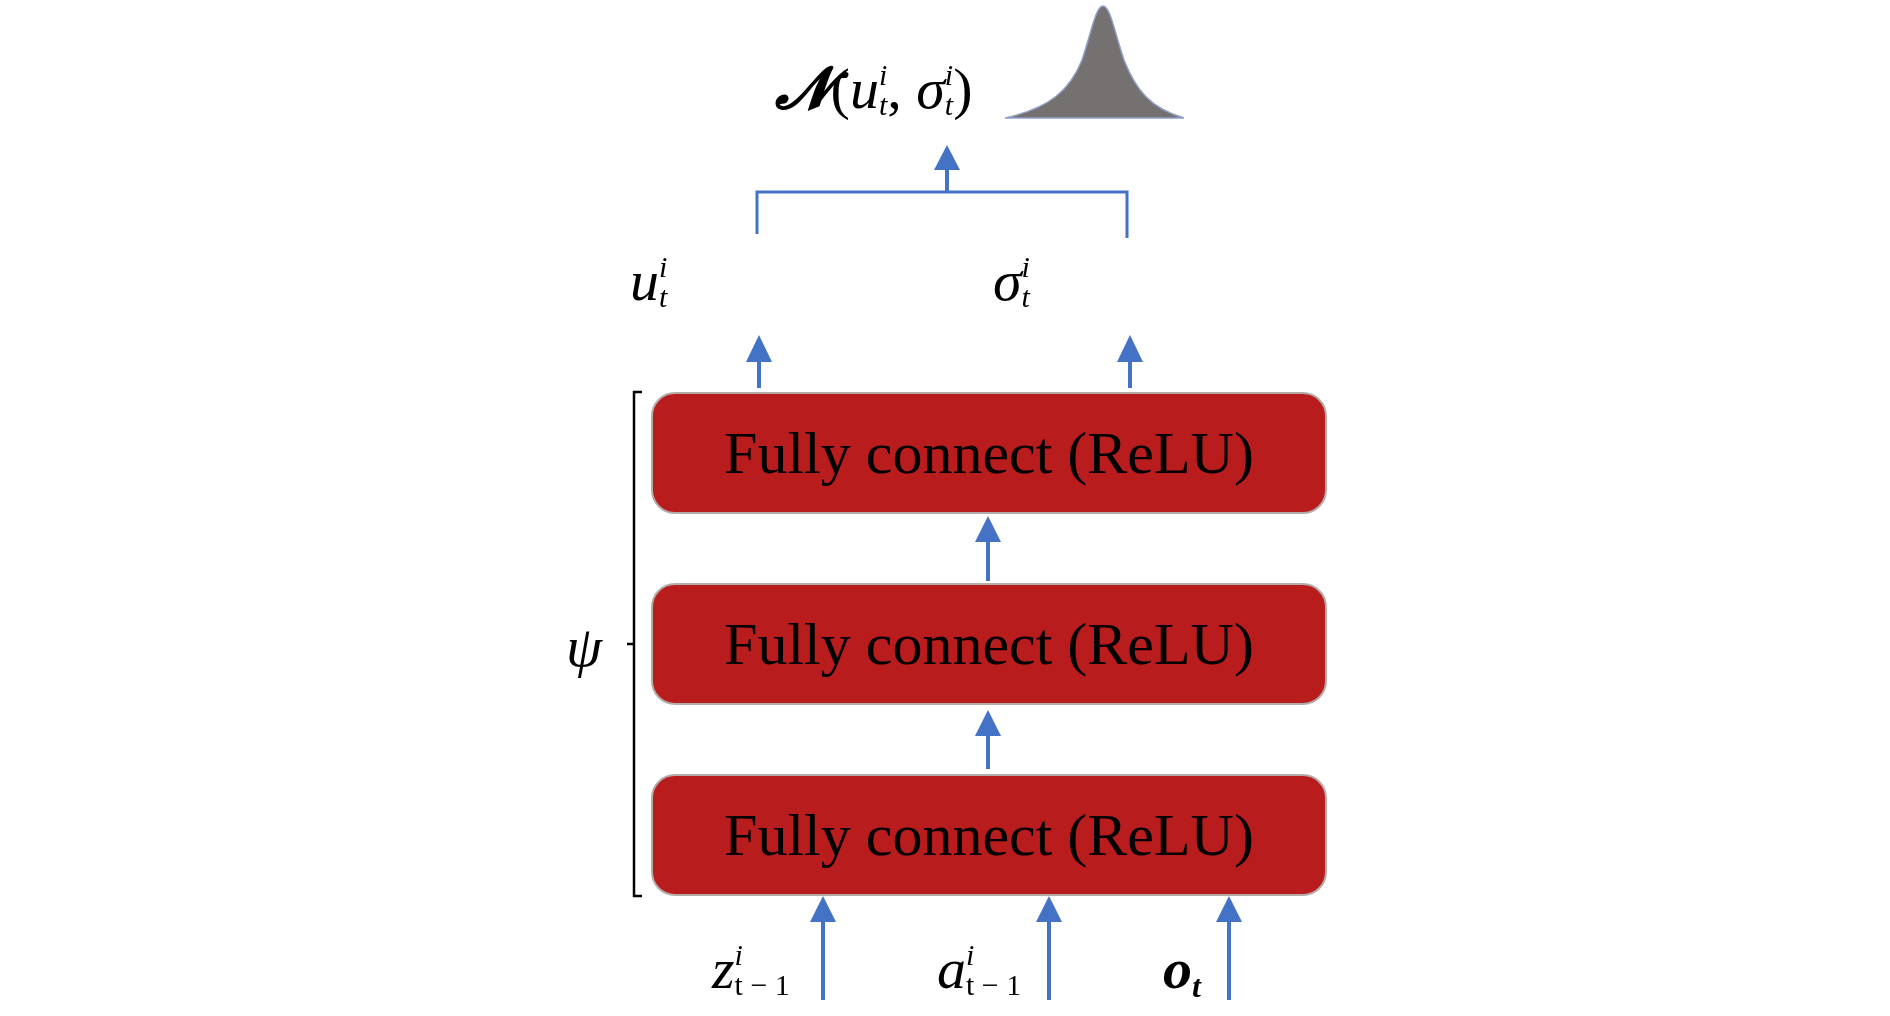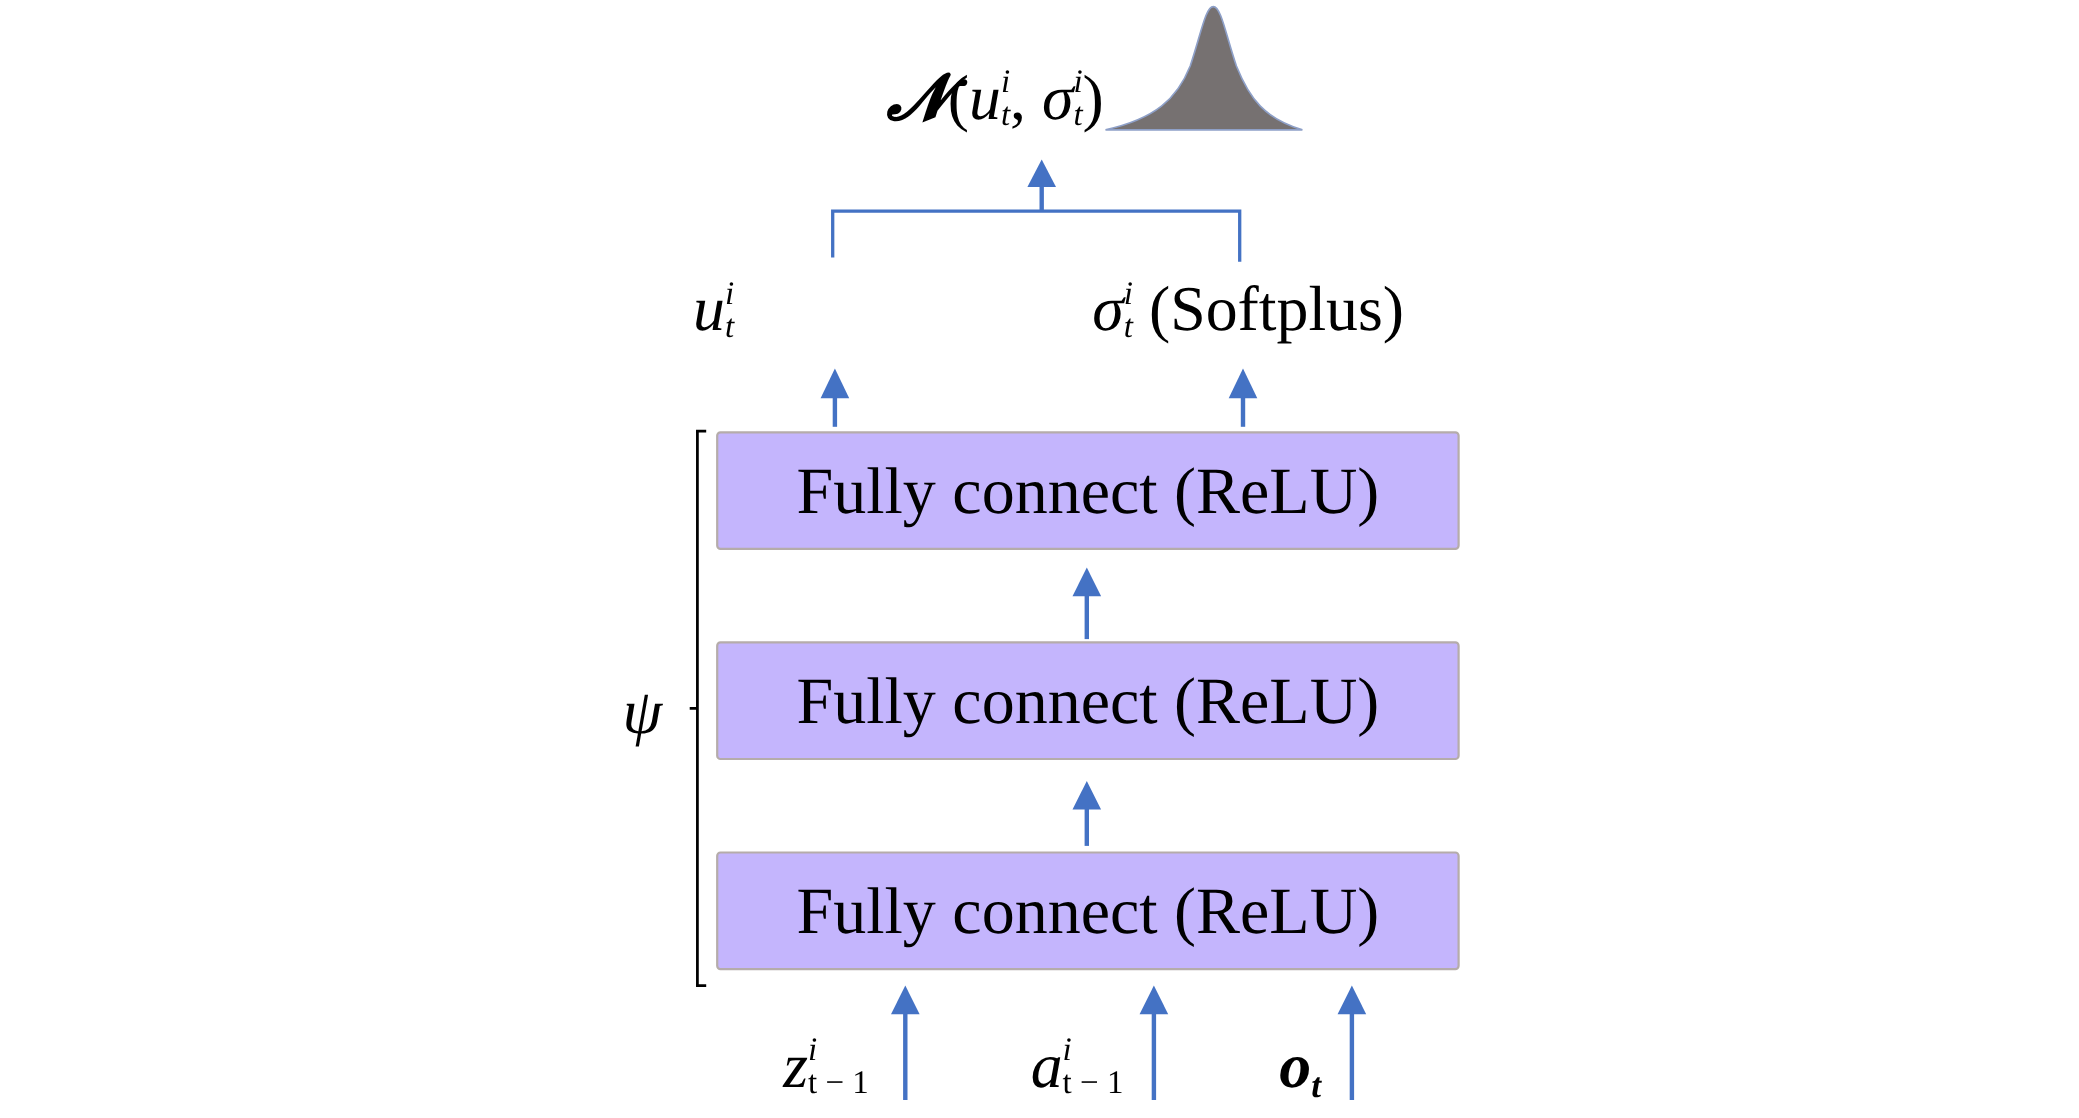--- a/index.html
+++ b/index.html
@@ -1,18 +1,18 @@
 <!DOCTYPE html>
 <html><head>
 <meta charset="utf-8">
 <style>
   html,body{margin:0;padding:0;background:#ffffff;}
   body{width:1890px;height:1016px;position:relative;overflow:hidden;font-family:"Liberation Serif","DejaVu Serif",serif;color:#000;}
   svg.diagram{position:absolute;left:0;top:0;}
-  .box{position:absolute;left:651px;width:676px;height:108px;background:#c4b5fd;border:2px solid #b5acaa;border-radius:4px;box-sizing:border-box;display:flex;align-items:center;justify-content:center;font-size:60px;}
+  .box{position:absolute;left:651px;width:676px;height:122px;background:#b91c1c;border:2px solid #b5acaa;border-radius:24px;box-sizing:border-box;display:flex;align-items:center;justify-content:center;font-size:60px;}
   .lbl{position:absolute;font-size:58px;white-space:nowrap;line-height:1;}
   .it{font-style:italic;}
   .sup{font-size:30px;position:relative;}
   .mathlbl{position:absolute;font-size:58px;font-style:italic;white-space:nowrap;line-height:1;}
 </style>
 </head>
 <body>
 
 <svg class="diagram" width="1890" height="1016" viewBox="0 0 1890 1016">
   <defs>
@@ -56,30 +56,29 @@
     <polygon points="1036,922 1062,922 1049,896" fill="#4472c4"></polygon>
   </g>
   <g>
     <line x1="1229" y1="1000" x2="1229" y2="920" stroke="#4472c4" stroke-width="4"></line>
     <polygon points="1216,922 1242,922 1229,896" fill="#4472c4"></polygon>
   </g>
 
   <path d="M642,392 L634,392 L634,896 L642,896 M634,644 L627,644" fill="none" stroke="#000" stroke-width="2.5"></path>
 </svg>
 
-<div class="lbl" style="left:806px;top:60px;">
+<div class="lbl" style="left:775px;top:60px;">
   <span style="font-weight:bold;font-style:italic;">𝓝</span><span>(</span><span class="it">u</span><span class="sup" style="display:inline-block;vertical-align:top;line-height:1;"><span class="it" style="display:block;font-size:30px;">i</span><span class="it" style="display:block;font-size:30px;">t</span></span><span>, </span><span class="it">σ</span><span class="sup" style="display:inline-block;vertical-align:top;line-height:1;"><span class="it" style="display:block;font-size:30px;">i</span><span class="it" style="display:block;font-size:30px;">t</span></span><span>)</span>
 </div>
 
 <div class="lbl" style="left:630px;top:252px;">
   <span class="it">u</span><span style="display:inline-block;vertical-align:top;line-height:1;"><span class="it" style="display:block;font-size:30px;">i</span><span class="it" style="display:block;font-size:30px;">t</span></span>
 </div>
 <div class="lbl" style="left:993px;top:252px;">
   <span class="it">σ</span><span style="display:inline-block;vertical-align:top;line-height:1;"><span class="it" style="display:block;font-size:30px;">i</span><span class="it" style="display:block;font-size:30px;">t</span></span>
-  <span>(Softplus)</span>
 </div>
 
 <div class="box" style="top:392px;">
     <span>Fully connect (ReLU)</span>
   </div>
 <div class="box" style="top:583px;">
     <span>Fully connect (ReLU)</span>
   </div>
 <div class="box" style="top:774px;">
     <span>Fully connect (ReLU)</span>

